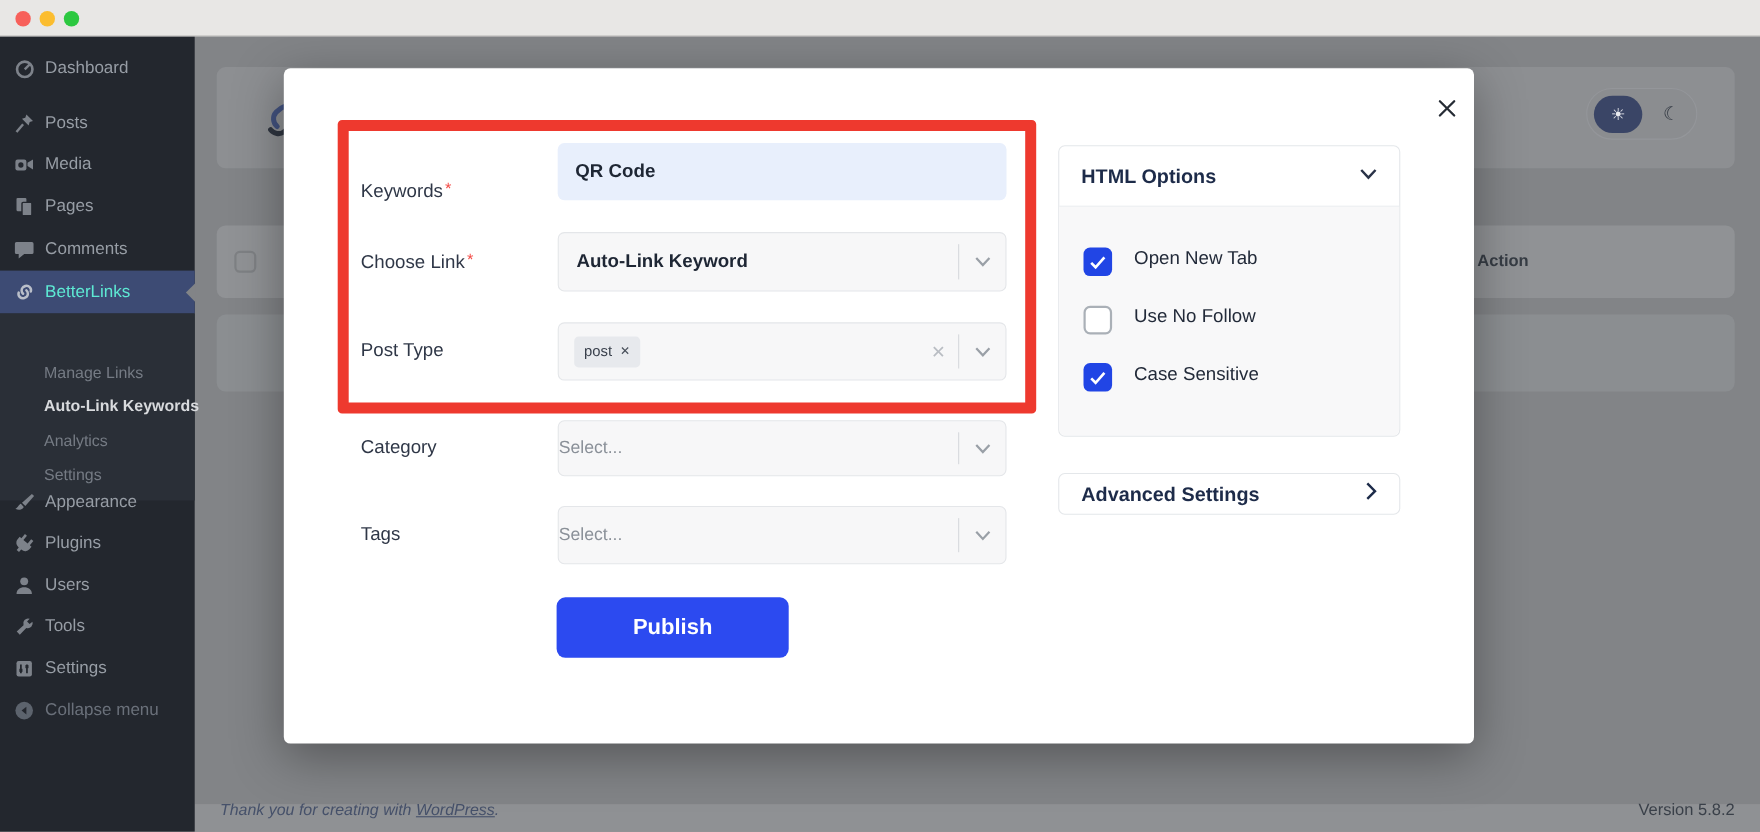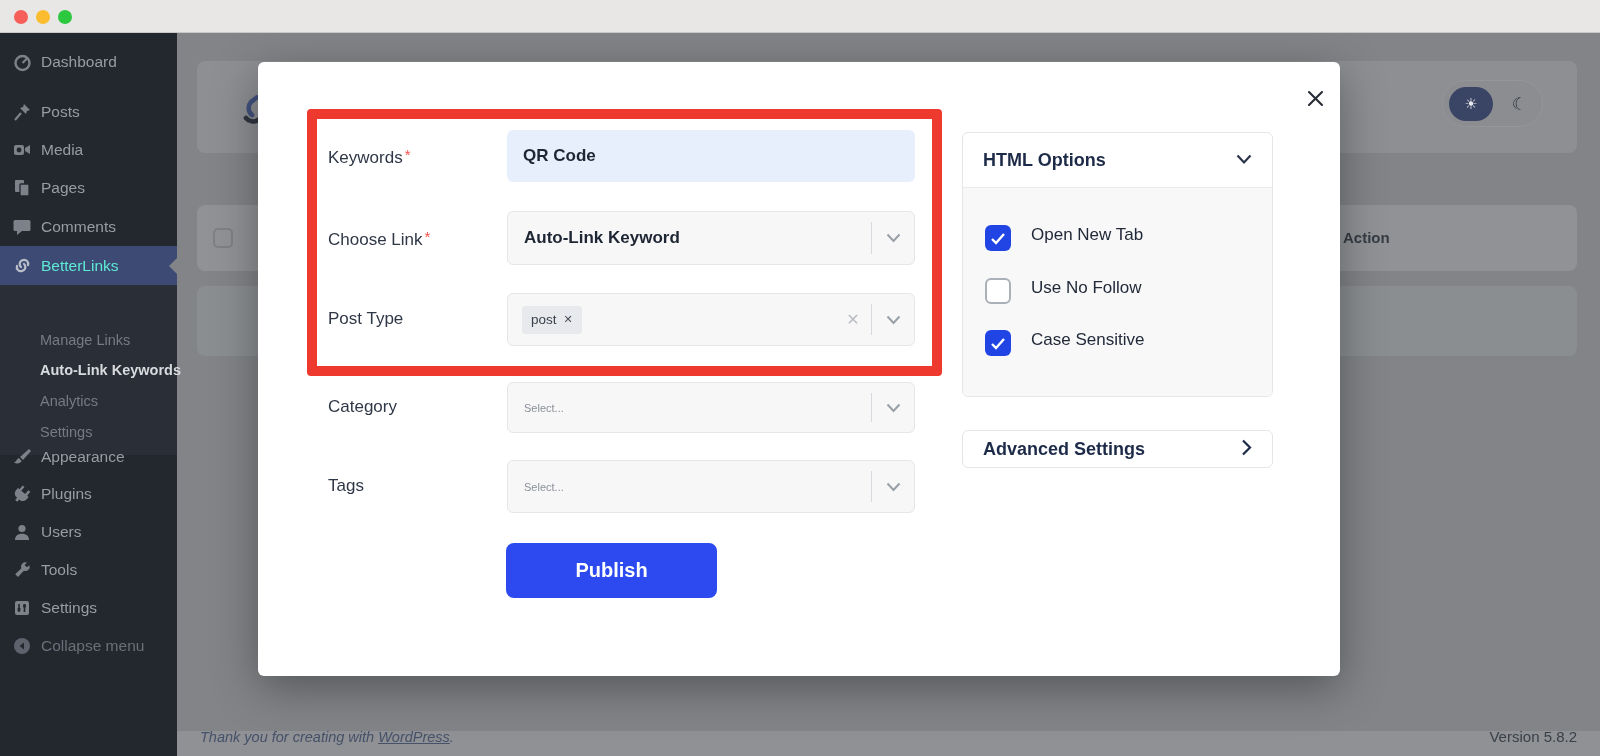--- a/index.html
+++ b/index.html
@@ -52,21 +52,21 @@
   #red-box { position:absolute; left:49px; top:47px; width:635px; height:267px; border:10px solid #ee392e; border-radius:4px; z-index:12; pointer-events:none; }
 
   .f-label { position:absolute; left:70px; font-size:17px; color:#2f3747; font-weight:500; white-space:nowrap; }
   .req { color:#f4514c; font-size:15px; vertical-align:3px; margin-left:2px; }
 
   .f-field { position:absolute; left:249px; width:408px; border-radius:6px; display:flex; align-items:center; }
   #fld-keywords { top:68px; height:52px; background:#e8effc; }
   #fld-keywords .val { margin-left:16px; font-size:17px; font-weight:600; color:#1e2634; }
   .select-box { background:#f7f7f8; border:1px solid #e4e6e9; }
   .select-box .val { margin-left:16px; font-size:17px; font-weight:600; color:#1e2634; }
-  .select-box .ph { margin-left:16px; font-size:11px; color:#8a9098; }
+  .select-box .ph { font-size:16px; color:#8a9098; }
   .sel-right { position:absolute; right:0; top:0; height:100%; display:flex; align-items:center; }
   .sel-divider { width:1px; height:60%; background:#d6d9dd; }
   .sel-chev { width:42px; display:flex; align-items:center; justify-content:center; }
   .sel-clear { width:36px; display:flex; align-items:center; justify-content:center; color:#b9bdc3; font-size:16px; cursor:pointer; }
   #fld-chooselink { top:149px; height:54px; }
   #fld-posttype { top:231px; height:53px; }
   #fld-category { top:320px; height:51px; }
   #fld-tags { top:398px; height:53px; }
 
   .chip { margin-left:14px; height:28px; background:#e7e9ed; border-radius:4px; display:flex; align-items:center; padding:0 9px; gap:7px; }
@@ -258,21 +258,21 @@
   <div class="abs" id="modal">
 
     <div id="modal-close">
       <svg width="19" height="19" viewBox="0 0 19 19">
           <path d="M3 3L16 16M16 3L3 16" stroke="#262c35" stroke-width="2.1" stroke-linecap="round"></path>
         </svg>
     </div>
 
     <div id="red-box"></div>
 
-    <div class="f-label" style="top:84px;"><span>Keywords</span><span class="req">*</span></div>
+    <div class="f-label" style="top:101px;"><span>Keywords</span><span class="req">*</span></div>
     <div class="f-label" style="top:166px;"><span>Choose Link</span><span class="req">*</span></div>
     <div class="f-label" style="top:247px;"><span>Post Type</span></div>
     <div class="f-label" style="top:335px;"><span>Category</span></div>
     <div class="f-label" style="top:414px;"><span>Tags</span></div>
 
     <div class="f-field" id="fld-keywords">
       <span class="val">QR Code</span>
     </div>
 
     <div class="f-field select-box" id="fld-chooselink">

